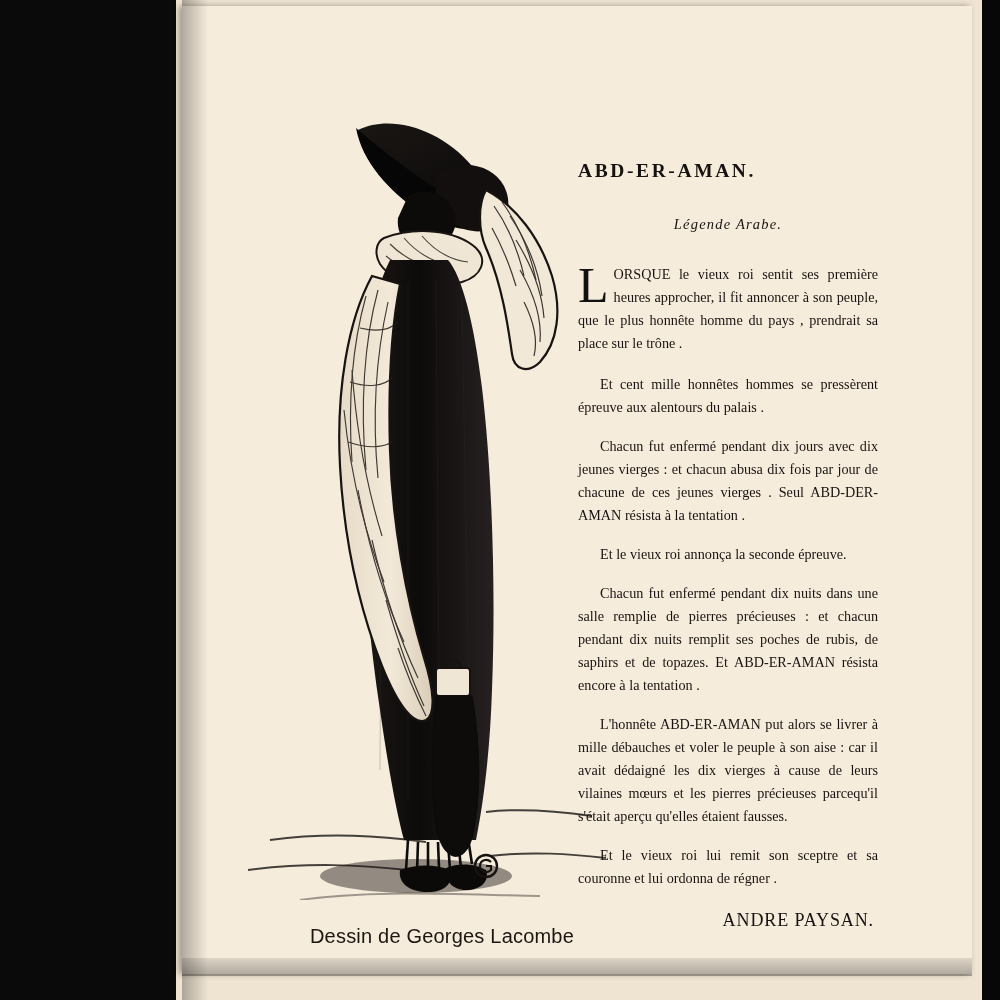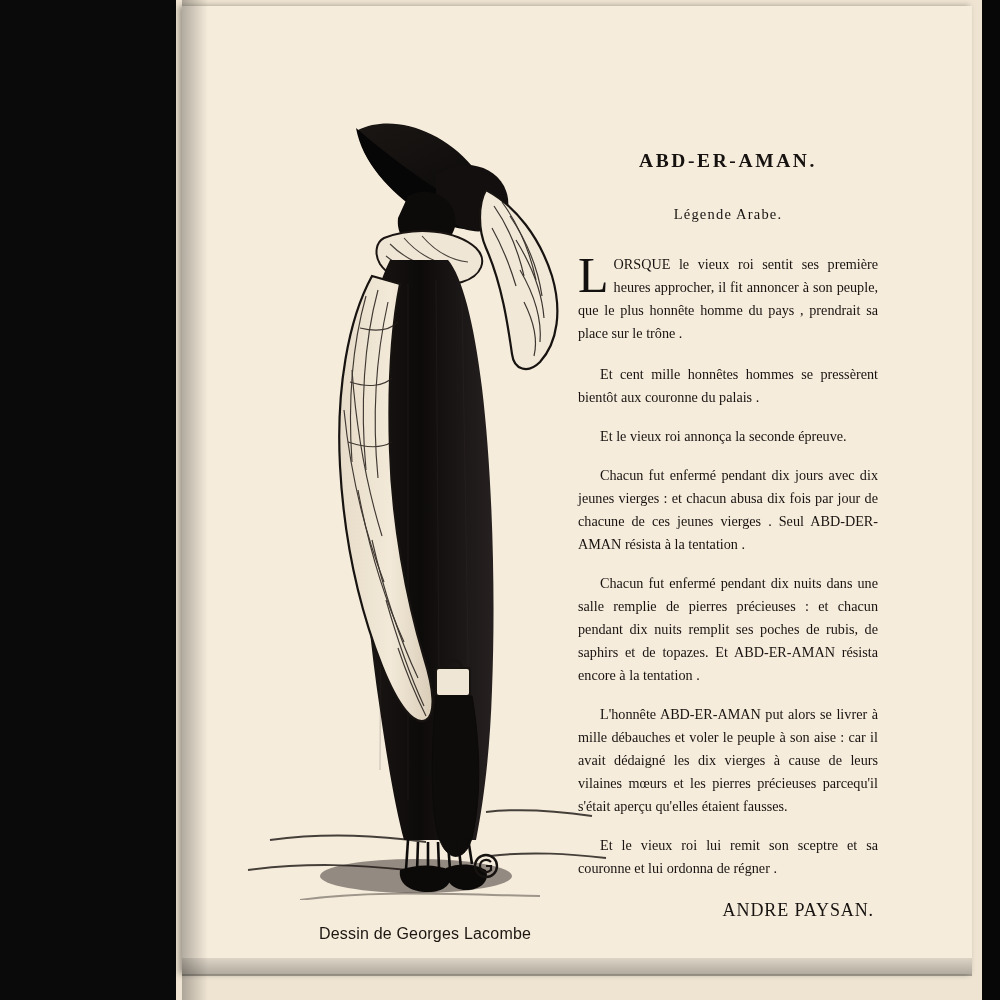--- a/index.html
+++ b/index.html
@@ -64,48 +64,49 @@
     position: absolute;
     left: 240px;
     top: 70px;
     width: 380px;
     height: 830px;
   }
   .plate svg { display: block; }
 
   .plate-caption {
     position: absolute;
-    left: 235px;
+    left: 252px;
     top: 925px;
     width: 380px;
     text-align: center;
     font-family: "Liberation Sans", sans-serif;
-    font-size: 16px;
+    font-size: 20px;
     letter-spacing: 0.2px;
     color: #1c1611;
   }
 
   
   .col {
     position: absolute;
     left: 578px;
     top: 150px;
     width: 300px;
     color: #171310;
   }
   .title {
-    text-align: center;
+    text-align: left;
     font-size: 19.5px;
     letter-spacing: 2.6px;
     font-family: "Liberation Serif", serif;
-    margin: 0 0 34px 0;
+    margin: 10px 0 34px 0;
     color: #161210;
   }
   .subtitle {
     text-align: center;
+    font-style: italic;
     font-size: 14.5px;
     letter-spacing: 1.2px;
     margin: 0 0 30px 0;
   }
   p.body {
     margin: 0 0 16px 0;
     font-size: 14.2px;
     line-height: 1.62;
     text-align: justify;
     text-indent: 22px;
@@ -289,23 +290,23 @@
   <div class="col">
 
     <h1 class="title">ABD-ER-AMAN.</h1>
 
     <div class="subtitle">Légende Arabe.</div>
 
     <p class="body first">
       <span class="dropcap">L</span><span>ORSQUE le vieux roi sentit ses première heures approcher, il fit annoncer à son peuple, que le plus honnête homme du pays , prendrait sa place sur le trône .</span>
     </p>
 
-    <p class="body tight">Et cent mille honnêtes hommes se pressèrent bientôt aux couronne du palais .</p>
+    <p class="body tight">Et cent mille honnêtes hommes se pressèrent épreuve aux alentours du palais .</p>
+    <p class="body">Chacun fut enfermé pendant dix jours avec dix jeunes vierges : et chacun abusa dix fois par jour de chacune de ces jeunes vierges . Seul ABD-DER-AMAN résista à la tentation .</p>
     <p class="body">Et le vieux roi annonça la seconde épreuve.</p>
-    <p class="body">Chacun fut enfermé pendant dix jours avec dix jeunes vierges : et chacun abusa dix fois par jour de chacune de ces jeunes vierges . Seul ABD-DER-AMAN résista à la tentation .</p>
     <p class="body">Chacun fut enfermé pendant dix nuits dans une salle remplie de pierres précieuses : et chacun pendant dix nuits remplit ses poches de rubis, de saphirs et de topazes. Et ABD-ER-AMAN résista encore à la tentation .</p>
     <p class="body">L'honnête ABD-ER-AMAN put alors se livrer à mille débauches et voler le peuple à son aise : car il avait dédaigné les dix vierges à cause de leurs vilaines mœurs et les pierres précieuses parcequ'il s'était aperçu qu'elles étaient fausses.</p>
     <p class="body">Et le vieux roi lui remit son sceptre et sa couronne et lui ordonna de régner .</p>
 
     <div class="signature">ANDRE PAYSAN.</div>
   </div>
 
 </div>
 
 </body></html>

